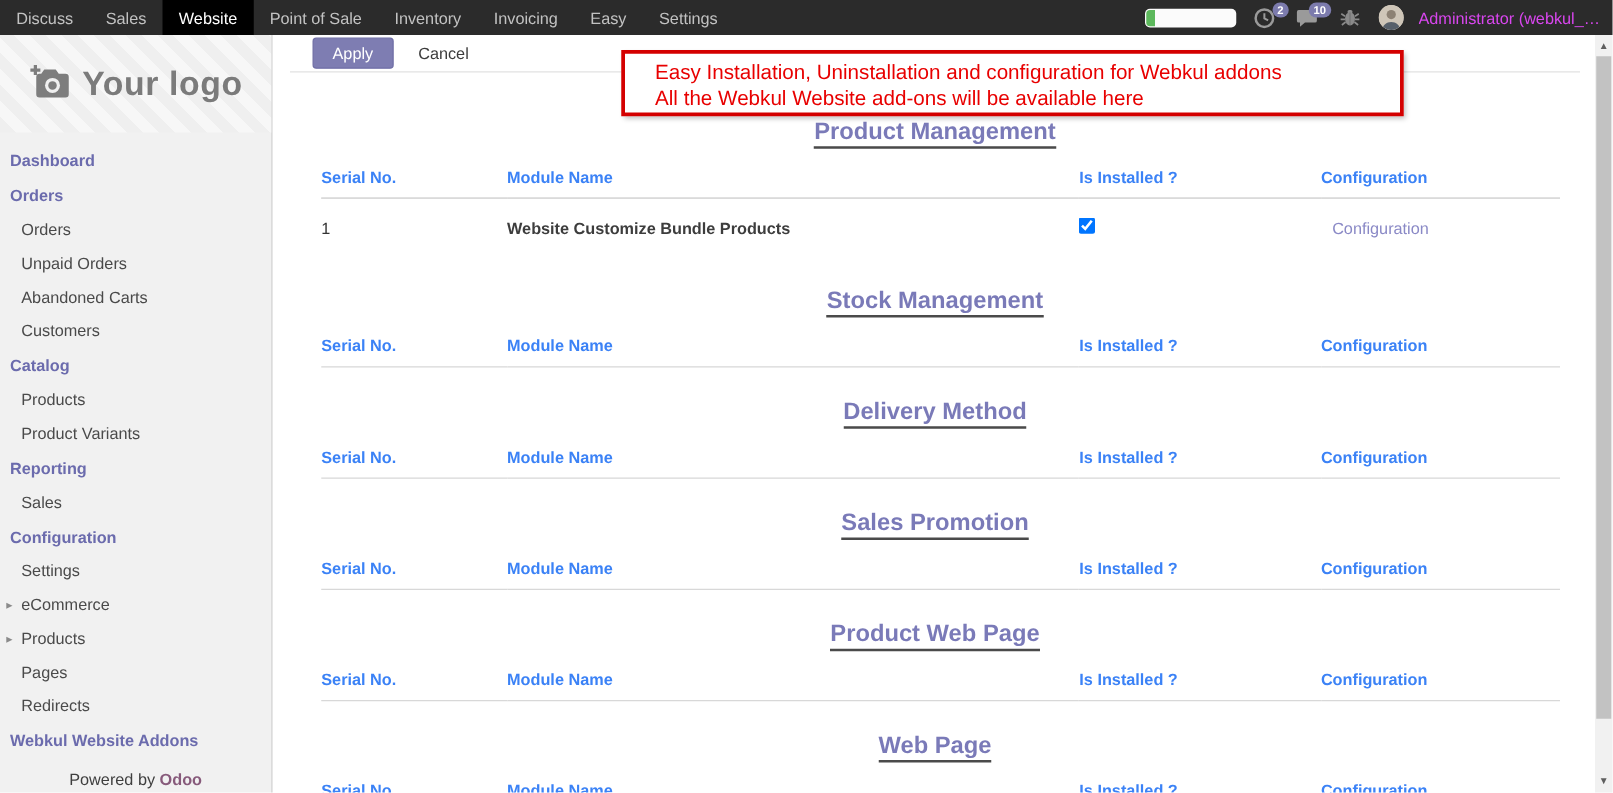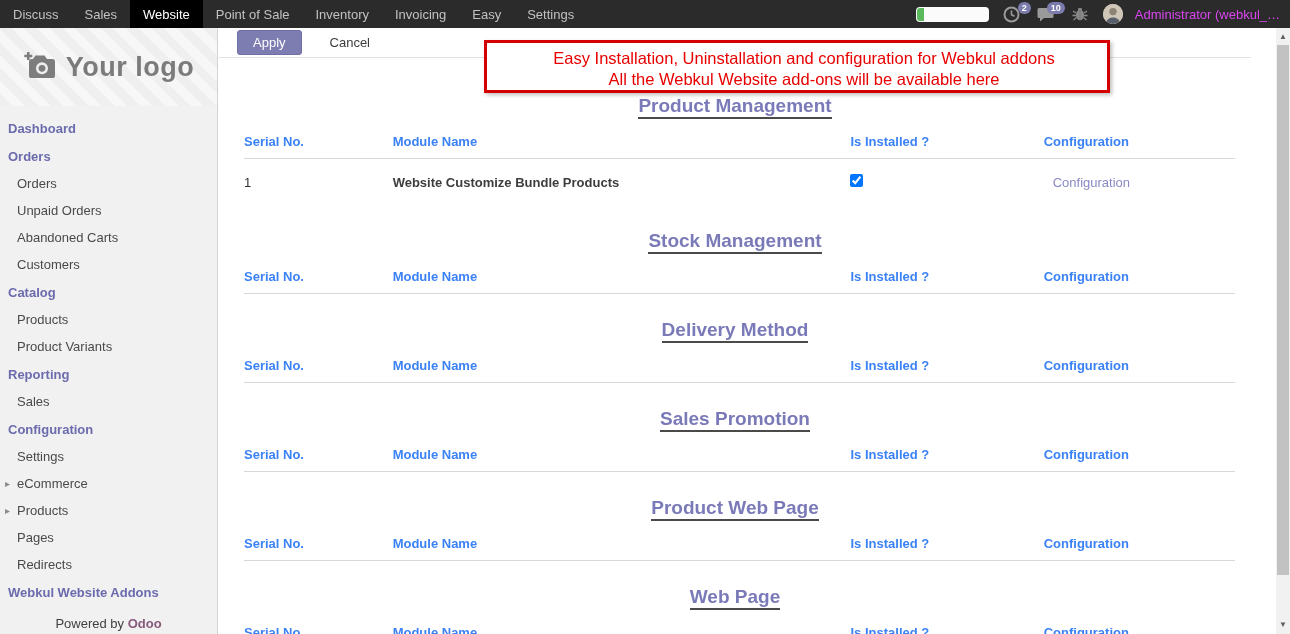--- a/index.html
+++ b/index.html
@@ -35,35 +35,35 @@
   .logo-text { font-size:27px; font-weight:bold; color:#7b7b7b; letter-spacing:0.5px; }
   .side-nav { padding-top:8px; }
   .side-heading { color:#6b6bad; font-weight:bold; font-size:13px; padding:7px 8px 6px; cursor:pointer; }
   .side-item { color:#4a4a4a; font-size:13px; padding:6px 8px 6px 17px; cursor:pointer;
                display:flex; align-items:center; }
   .caret { color:#8a8a8a; font-size:10px; margin-left:-12px; width:12px; display:inline-block; }
   .powered { position:absolute; bottom:3px; width:100%; text-align:center; font-size:13px; color:#3f3f3f; }
   .powered b { color:#875a7b; cursor:pointer; }
 
   
-  .main { position:absolute; top:28px; left:219px; width:1032px; height:606px;
+  .main { position:absolute; top:28px; left:232px; width:1032px; height:606px;
           background:#fff; overflow:hidden; }
   .toolbar { height:30px; border-bottom:1px solid #e2e2e2; display:flex;
              align-items:center; padding-left:18px; }
   .btn-apply { background:#7e7db2; color:#fff; border:1px solid #6f6ea5; border-radius:3px;
                font-size:13px; padding:4px 15px; cursor:pointer;
                font-family:"Liberation Sans", sans-serif; }
   .btn-cancel { background:none; border:none; color:#3c3c3c; font-size:13px;
-                margin-left:28px; cursor:pointer; font-family:"Liberation Sans", sans-serif; }
+                margin-left:20px; cursor:pointer; font-family:"Liberation Sans", sans-serif; }
 
   .annotation { position:absolute; left:265px; top:12px; width:626px; height:53px;
                 background:#fff; border:3px solid #d40000; color:#e80000;
                 font-size:16.5px; line-height:1.25; padding:5px 10px 0 24px; z-index:20;
                 box-shadow:2px 2px 4px rgba(0,0,0,0.25);
-                font-stretch:condensed;text-align:center; }
+                font-stretch:condensed; }
 
   .section { margin-top:24px; }
   .section.first { margin-top:36px; }
   .section-title { text-align:center; line-height:24px;margin-top:15px; }
   .section-title a { color:#7a7ab8; font-size:19px; font-weight:bold;
                      text-decoration:none; border-bottom:2px solid #4a4a4a;
                      padding-bottom:1px; cursor:pointer; }
   table.modules { border-collapse:collapse; margin:10px 16px 0 25px;
                   width:calc(100% - 41px); table-layout:fixed; }
   .modules th { text-align:left; font-size:13px; color:#3b82f6; font-weight:bold;

